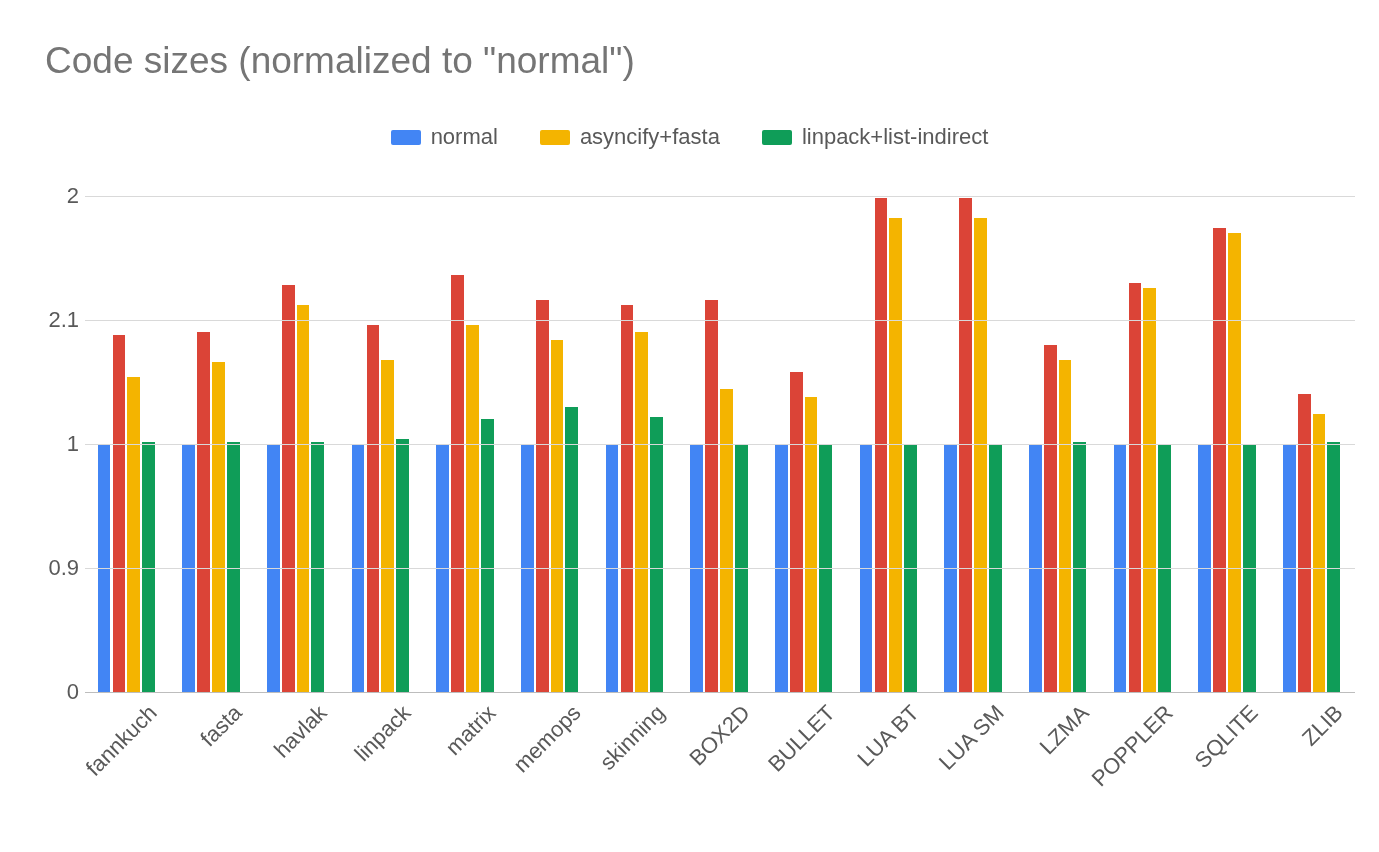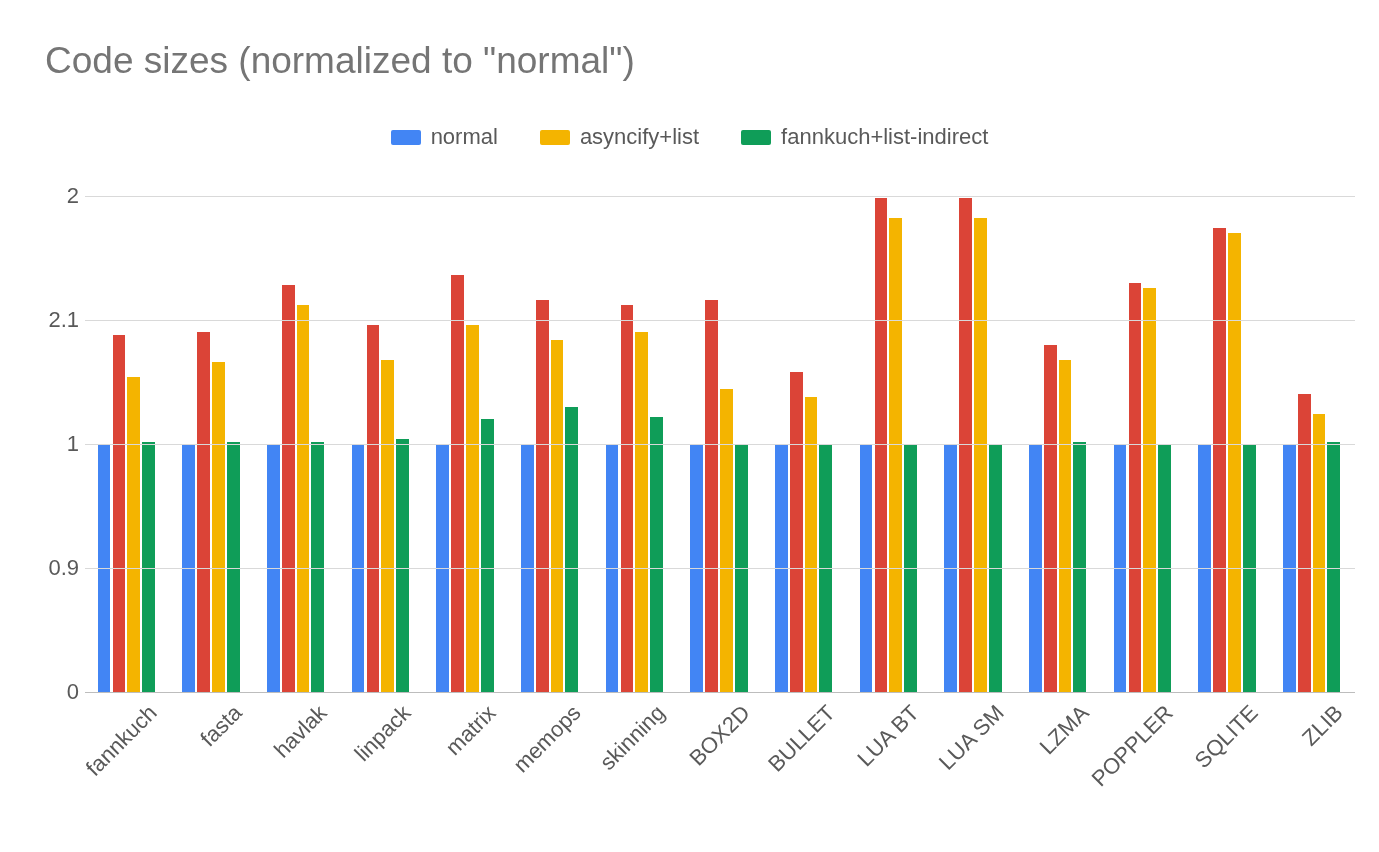--- a/index.html
+++ b/index.html
@@ -113,25 +113,25 @@
 
   <div class="chart-title">Code sizes (normalized to "normal")</div>
 
   <div class="legend">
       <div class="legend-item">
         <div class="legend-swatch" style="background: rgb(66, 133, 244);"></div>
         <span>normal</span>
       </div>
       <div class="legend-item">
         <div class="legend-swatch" style="background: rgb(244, 180, 0);"></div>
-        <span>asyncify+list</span>
+        <span>asyncify+fasta</span>
       </div>
       <div class="legend-item">
         <div class="legend-swatch" style="background: rgb(15, 157, 88);"></div>
-        <span>fannkuch+list-indirect</span>
+        <span>linpack+list-indirect</span>
       </div>
     </div>
 
   <div class="plot-area">
     <div class="bars">
         <div class="cat-group" style="left: 12.7px; width: 59.2667px;">
           <div class="bar" style="left: 0px; width: 12.7423px; height: 248px; background: rgb(66, 133, 244);"></div>
           <div class="bar" style="left: 14.8167px; width: 12.7423px; height: 357.12px; background: rgb(219, 68, 55);"></div>
           <div class="bar" style="left: 29.6333px; width: 12.7423px; height: 314.96px; background: rgb(244, 180, 0);"></div>
           <div class="bar" style="left: 44.45px; width: 12.7423px; height: 250.48px; background: rgb(15, 157, 88);"></div>

